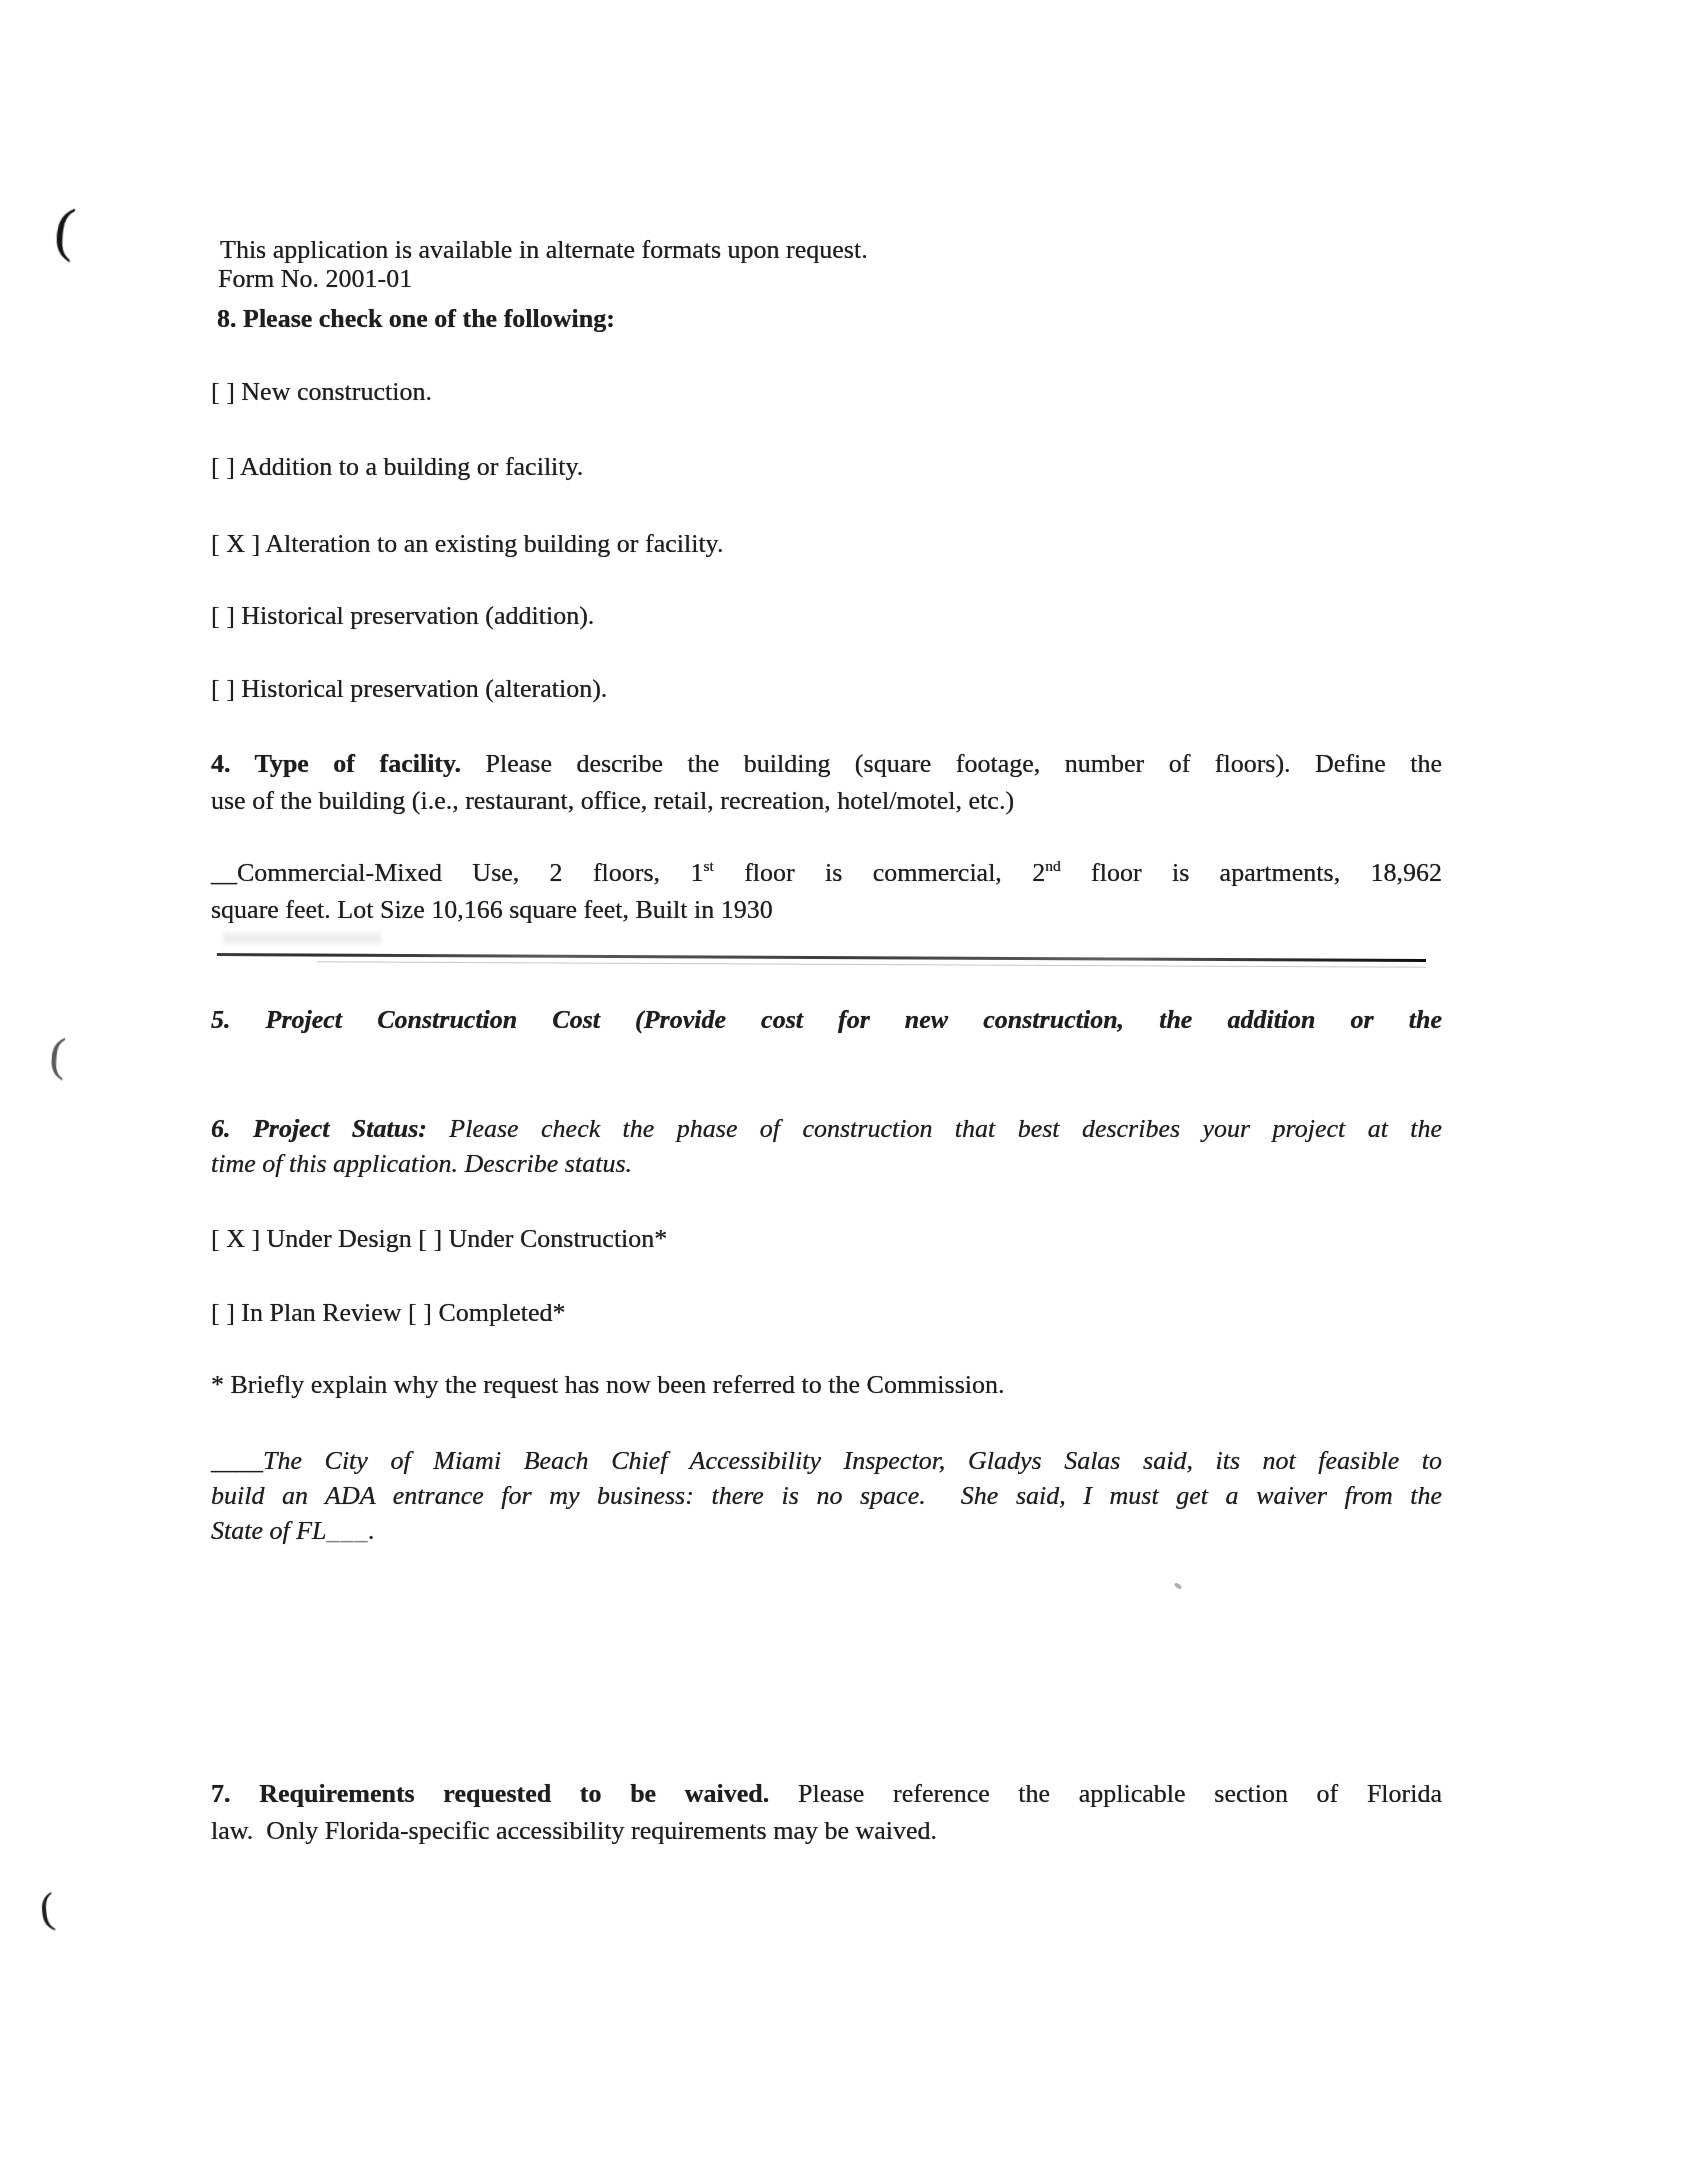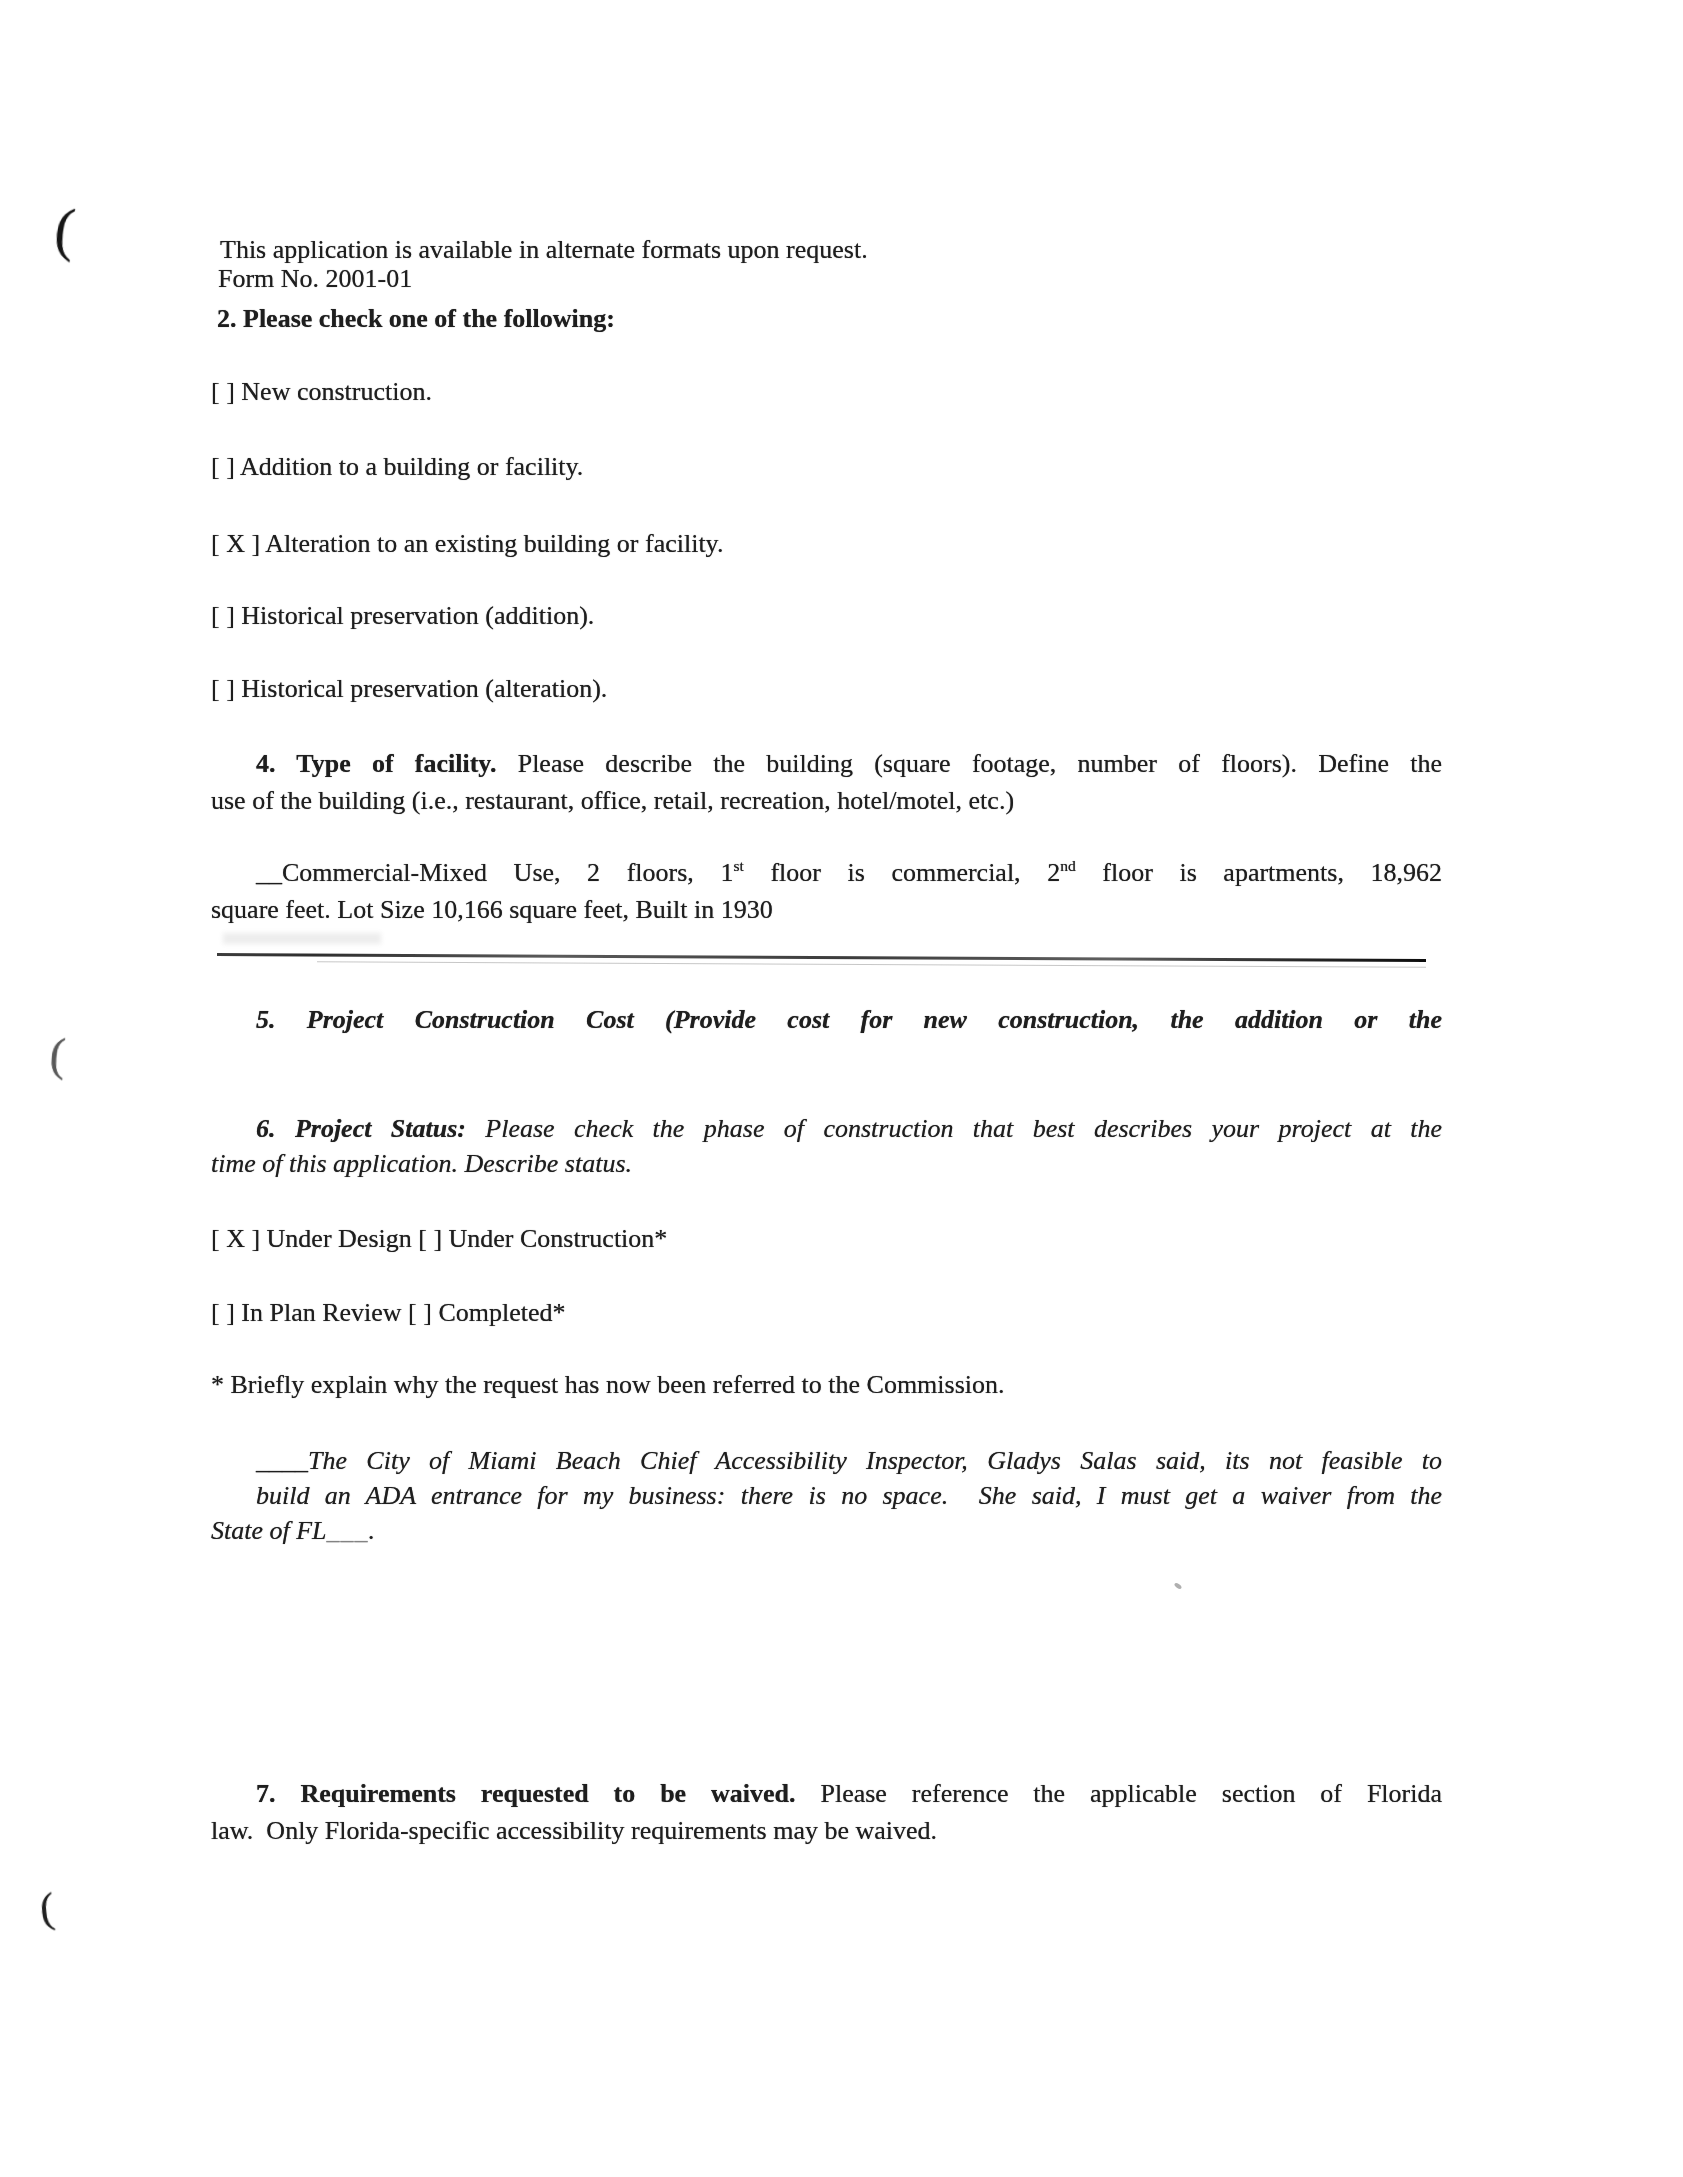--- a/index.html
+++ b/index.html
@@ -16,21 +16,21 @@
     left:211px;
     width:1231px;
     font-size:26px;
     line-height:37px;
     text-shadow:0 0 0.8px rgba(25,25,25,0.75);
     filter:blur(0.2px);
   }
   .lh35 .line{line-height:35px;font-style:italic;}
   .line{line-height:37px;}
   .b{font-weight:700;}
-  .just{text-align:justify;text-align-last:justify;margin-left:45px;}
+  .just{text-align:justify;text-align-last:justify;}
   .sup{font-size:0.60em;vertical-align:super;line-height:0;}
   .blankink{opacity:0.55;letter-spacing:1px;}
   .gap{display:inline-block;width:16px;}
   .uline{
     display:inline-block;
     width:235px;height:1em;
     border-bottom:2px solid #3d3d3d;
     transform:translateY(3px);
     margin-left:2px;
     opacity:0.85;
@@ -69,21 +69,21 @@
 
   <span class="paren paren-1">(</span>
   <span class="paren paren-2">(</span>
   <span class="paren paren-3">(</span>
   <div class="speck"></div>
   <div class="smudge"></div>
 
   <div class="blk" style="top:231px;left:220px">This application is available in alternate formats upon request.</div>
   <div class="blk" style="top:260px;left:218px">Form No. 2001-01</div>
 
-  <div class="blk b" style="top:300px;left:217px">2. Please check one of the following:</div>
+  <div class="blk b" style="top:300px;left:217px">8. Please check one of the following:</div>
   <div class="blk" style="top:373px">[ ] New construction.</div>
   <div class="blk" style="top:448px">[ ] Addition to a building or facility.</div>
   <div class="blk" style="top:525px">[ X ] Alteration to an existing building or facility.</div>
   <div class="blk" style="top:597px">[ ] Historical preservation (addition).</div>
   <div class="blk" style="top:670px">[ ] Historical preservation (alteration).</div>
 
   <div class="blk" style="top:745px">
     <div class="line just"><span class="b">4. Type of facility.</span><span> Please describe the building (square footage, number of floors). Define the</span></div>
     <div class="line">use of the building (i.e., restaurant, office, retail, recreation, hotel/motel, etc.)</div>
   </div>

